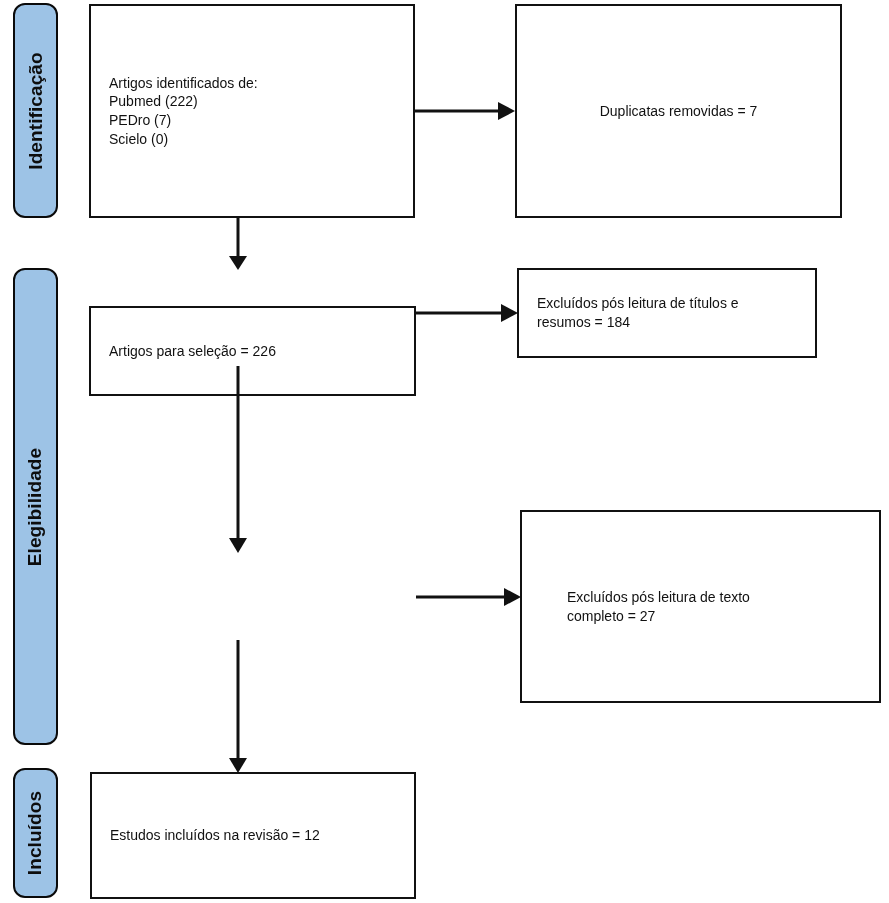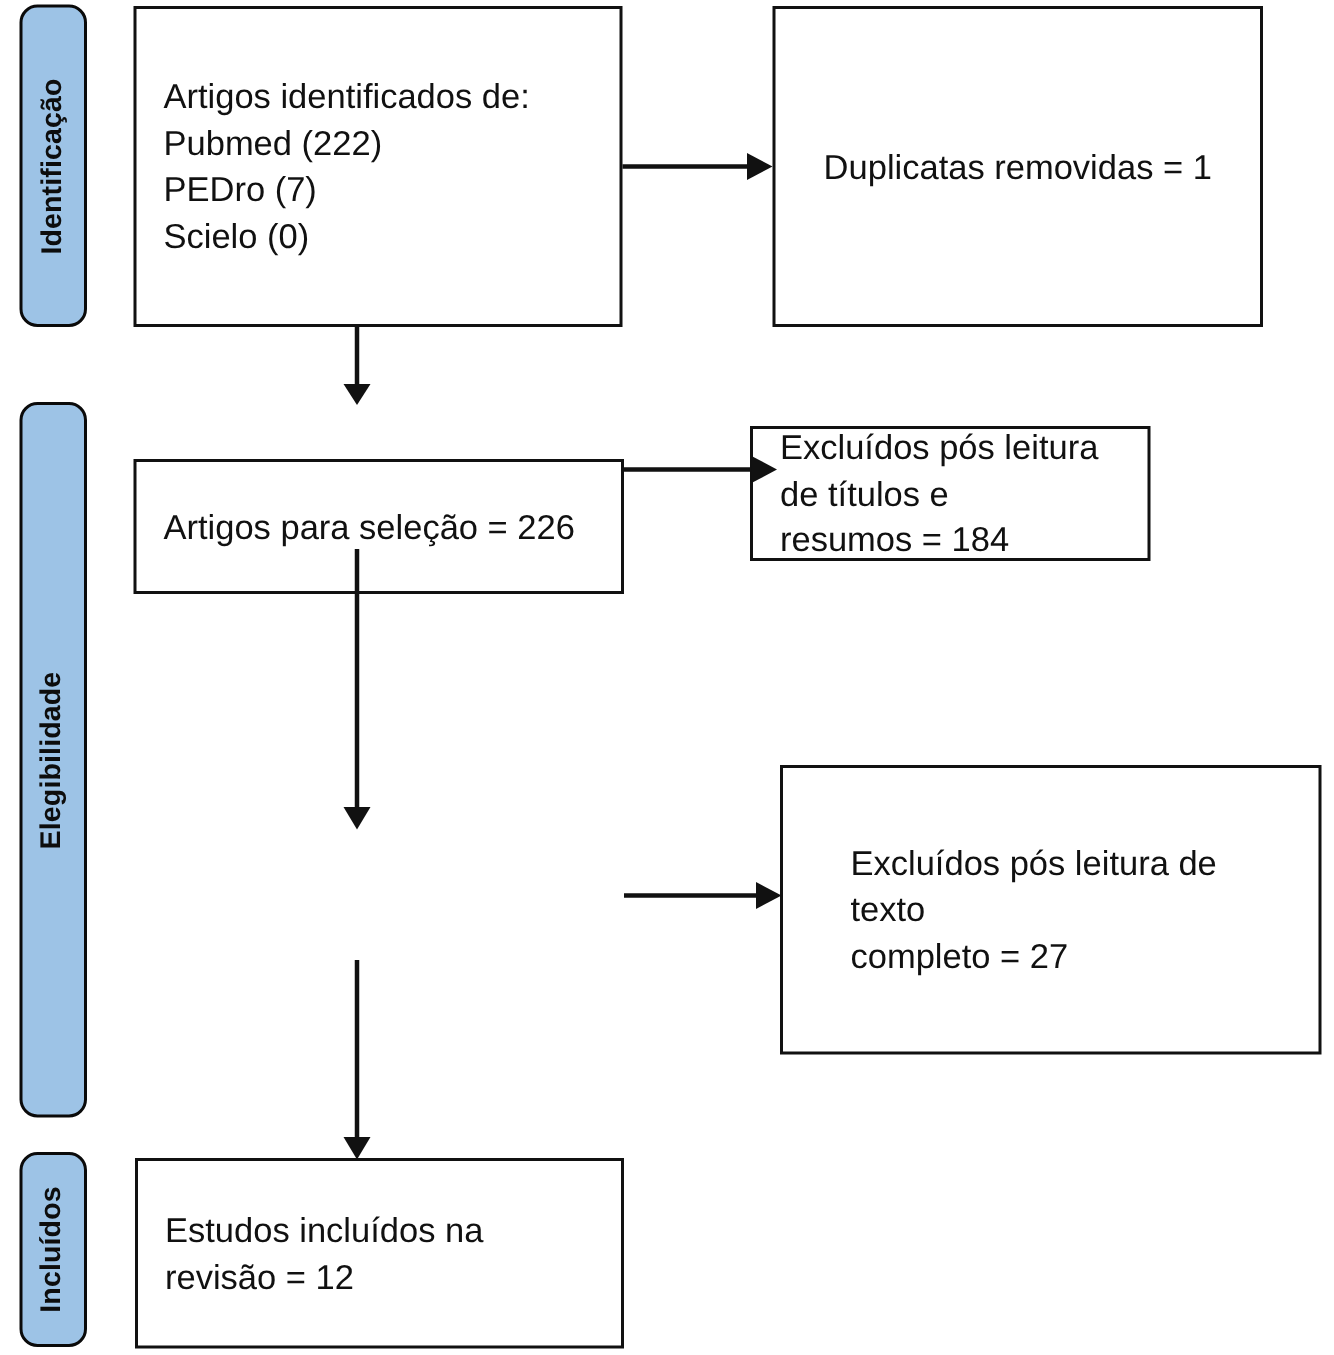--- a/index.html
+++ b/index.html
@@ -42,21 +42,21 @@
   .node {
     position: absolute;
     background: #ffffff;
     border: 2.5px solid #111111;
     box-sizing: border-box;
     display: flex;
     align-items: center;
     padding: 0 18px;
   }
   .node-text {
-    font-size: 23px;
+    font-size: 14px;
     line-height: 1.34;
     color: #111111;
     white-space: pre-line;
   }
   
   .connector {
     position: absolute;
   }
   .connector svg {
     display: block;
@@ -81,28 +81,28 @@
   </div>
 
   <div class="node" style="left:89px; top:4px; width:326px; height:214px;">
     <div class="node-text">Artigos identificados de:
      Pubmed (222)
      PEDro (7)
      Scielo (0)</div>
   </div>
 
   <div class="node" style="left:515px; top:4px; width:327px; height:214px;">
-    <div class="node-text" style="width:100%; text-align:center;">Duplicatas removidas = 1</div>
+    <div class="node-text" style="width:100%; text-align:center;">Duplicatas removidas = 7</div>
   </div>
 
   <div class="node" style="left:89px; top:268px; width:327px; height:90px;margin-top:38px;">
     <div class="node-text">Artigos para seleção = 226</div>
   </div>
 
-  <div class="node" style="left:500px; top:268px; width:267px; height:90px;margin-top:16px;">
+  <div class="node" style="left:517px; top:268px; width:300px; height:90px;">
     <div class="node-text">Excluídos pós leitura de títulos e
 resumos = 184</div>
   </div>
 
 
   <div class="node" style="left:520px; top:510px; width:361px; height:193px; padding-left:45px;">
     <div class="node-text">Excluídos pós leitura de texto
 completo = 27</div>
   </div>
 

